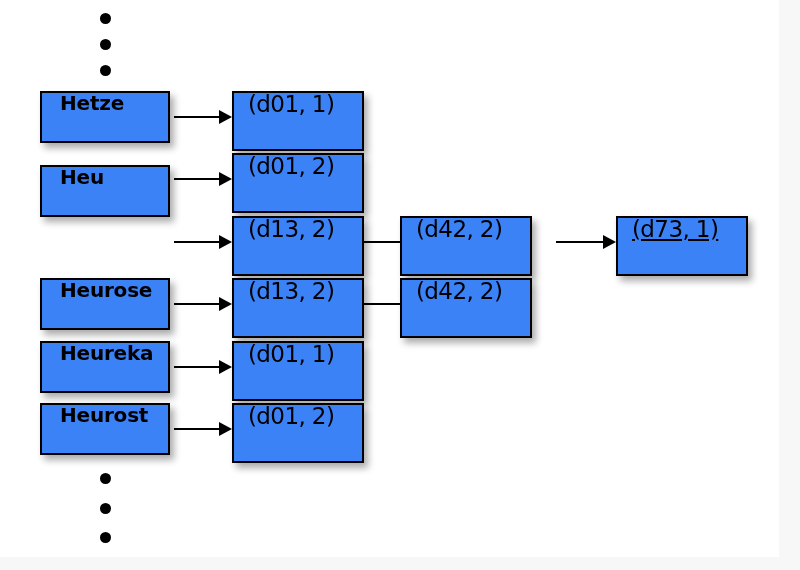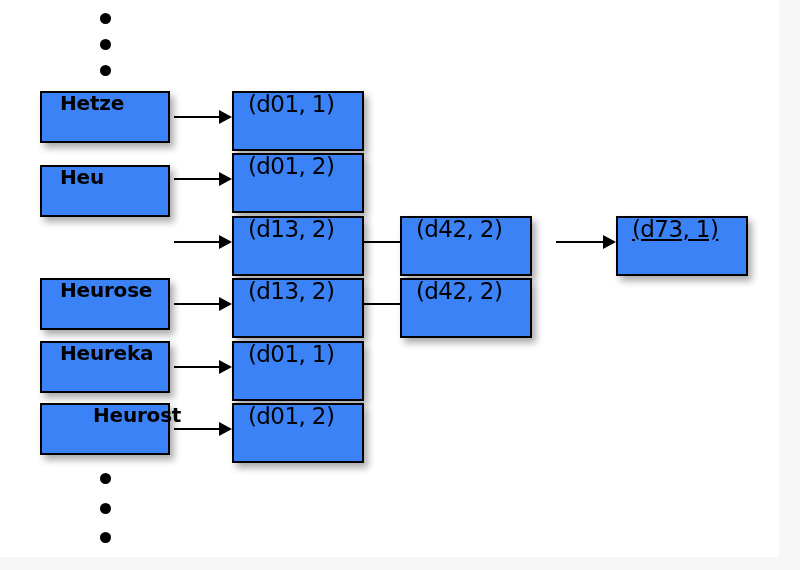--- a/index.html
+++ b/index.html
@@ -187,21 +187,21 @@
     <span class="node-label">Heureka</span>
   </div>
   <div class="arrow" style="left:174px; top:360px; width:58px;">
     <div class="shaft" style="width:45px;"></div>
     <div class="head" style="left:45px;"></div>
   </div>
   <div class="node posting col2" style="top:341px;">
     <span class="node-label">(d01, 1)</span>
   </div>
 
-  <div class="node term" style="top:403px;padding-left:33px;">
+  <div class="node term" style="top:403px;">
     <span class="node-label">Heurost</span>
   </div>
   <div class="arrow" style="left:174px; top:422px; width:58px;">
     <div class="shaft" style="width:45px;"></div>
     <div class="head" style="left:45px;"></div>
   </div>
   <div class="node posting col2" style="top:403px;">
     <span class="node-label">(d01, 2)</span>
   </div>
 

